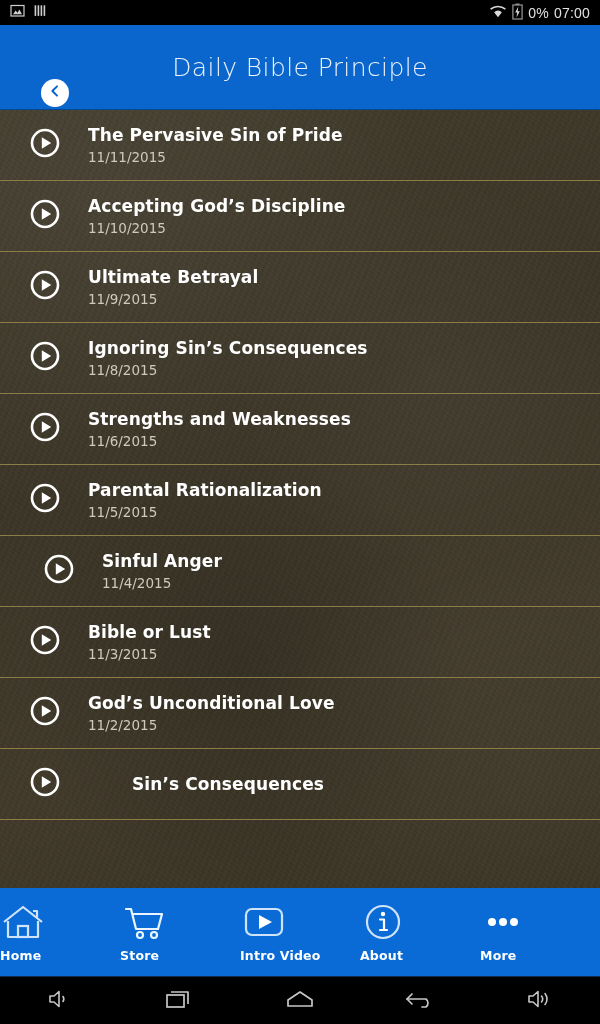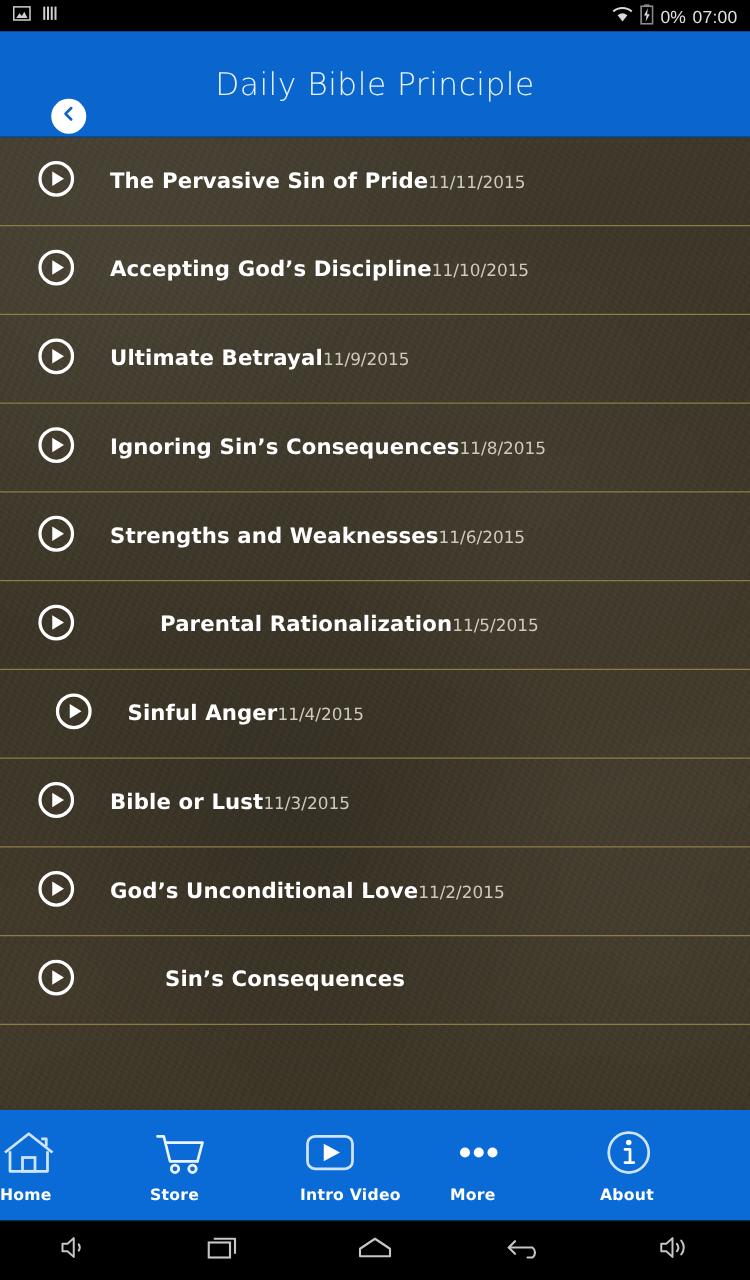--- a/index.html
+++ b/index.html
@@ -81,21 +81,21 @@
   }
   .row {
     position:relative; z-index:1;
     height:71px;
     display:flex; align-items:center;
     padding-left:30px;
     border-bottom:1px solid #8c7c46;
     cursor:pointer;
   }
   .row .play { flex:0 0 30px; margin-right:28px; }
-  .row .meta { display:flex; flex-direction:row; justify-content:center; }
+  .row .meta { display:flex; flex-direction:column; justify-content:center; }
   .row .row-title {
     color:#ffffff;
     font-size:17px;
     font-weight:bold;
     letter-spacing:.1px;
     line-height:1.18;
     font-family:"DejaVu Sans", sans-serif;
   }
   .row .row-date {
     color:#cfcabc;
@@ -236,21 +236,21 @@
       <div class="row" style="border-bottom-color: rgb(140, 124, 70);">
         <span class="play"><svg width="30" height="30" viewBox="0 0 30 30">
             <circle cx="15" cy="15" r="13" fill="none" stroke="#ffffff" stroke-width="2.6"></circle>
             <path d="M11.8 9.2 L21.2 15 L11.8 20.8 Z" fill="#ffffff"></path>
           </svg></span>
         <span class="meta">
           <span class="row-title">Strengths and Weaknesses</span>
           <span class="row-date">11/6/2015</span>
         </span>
       </div>
-      <div class="row" style="border-bottom-color: rgb(140, 124, 70); gap: 40px;">
+      <div class="row" style="border-bottom-color: rgb(140, 124, 70);">
         <span class="play"><svg width="30" height="30" viewBox="0 0 30 30">
             <circle cx="15" cy="15" r="13" fill="none" stroke="#ffffff" stroke-width="2.6"></circle>
             <path d="M11.8 9.2 L21.2 15 L11.8 20.8 Z" fill="#ffffff"></path>
           </svg></span>
         <span class="meta">
           <span class="row-title">Parental Rationalization</span>
           <span class="row-date">11/5/2015</span>
         </span>
       </div>
       <div class="row" style="border-bottom-color: rgb(140, 124, 70); padding-left: 44px;">
@@ -326,37 +326,37 @@
           <rect x="6" y="7" width="36" height="26" rx="6" ry="6" fill="none" stroke="#cfe4fb" stroke-width="2.2"></rect>
           <path d="M19 13 L32 20 L19 27 Z" fill="#ffffff"></path>
         </svg>
       </span>
       <span class="nav-label">Intro Video</span>
     </div>
 
     <div class="navitem">
       <span class="nav-icon">
         <svg width="46" height="40" viewBox="0 0 46 40">
+          <circle cx="23" cy="20" r="16" fill="none" stroke="#cfe4fb" stroke-width="2.2"></circle>
+          <circle cx="23" cy="12" r="2.2" fill="#ffffff"></circle>
+          <path d="M20 17.5 L24 17.5 L24 28 M20 28 L27 28" fill="none" stroke="#ffffff" stroke-width="2.2" stroke-linecap="round" stroke-linejoin="round"></path>
+        </svg>
+      </span>
+      <span class="nav-label">About</span>
+    </div>
+
+    <div class="navitem">
+      <span class="nav-icon">
+        <svg width="46" height="40" viewBox="0 0 46 40">
           <circle cx="12" cy="20" r="4" fill="#ffffff"></circle>
           <circle cx="23" cy="20" r="4" fill="#ffffff"></circle>
           <circle cx="34" cy="20" r="4" fill="#ffffff"></circle>
         </svg>
       </span>
       <span class="nav-label">More</span>
-    </div>
-
-    <div class="navitem">
-      <span class="nav-icon">
-        <svg width="46" height="40" viewBox="0 0 46 40">
-          <circle cx="23" cy="20" r="16" fill="none" stroke="#cfe4fb" stroke-width="2.2"></circle>
-          <circle cx="23" cy="12" r="2.2" fill="#ffffff"></circle>
-          <path d="M20 17.5 L24 17.5 L24 28 M20 28 L27 28" fill="none" stroke="#ffffff" stroke-width="2.2" stroke-linecap="round" stroke-linejoin="round"></path>
-        </svg>
-      </span>
-      <span class="nav-label">About</span>
     </div>
 
   </div>
 
   <div id="sysnav">
     <div class="sysbtn">
       <span>
         <svg width="30" height="26" viewBox="0 0 30 26">
           <path d="M5 10 L9 10 L14 5.5 L14 20.5 L9 16 L5 16 Z" fill="none" stroke="#c6c6c6" stroke-width="1.6" stroke-linejoin="round"></path>
           <path d="M18 10.5 A4.5 4.5 0 0 1 18 15.5" fill="none" stroke="#c6c6c6" stroke-width="1.6" stroke-linecap="round"></path>

